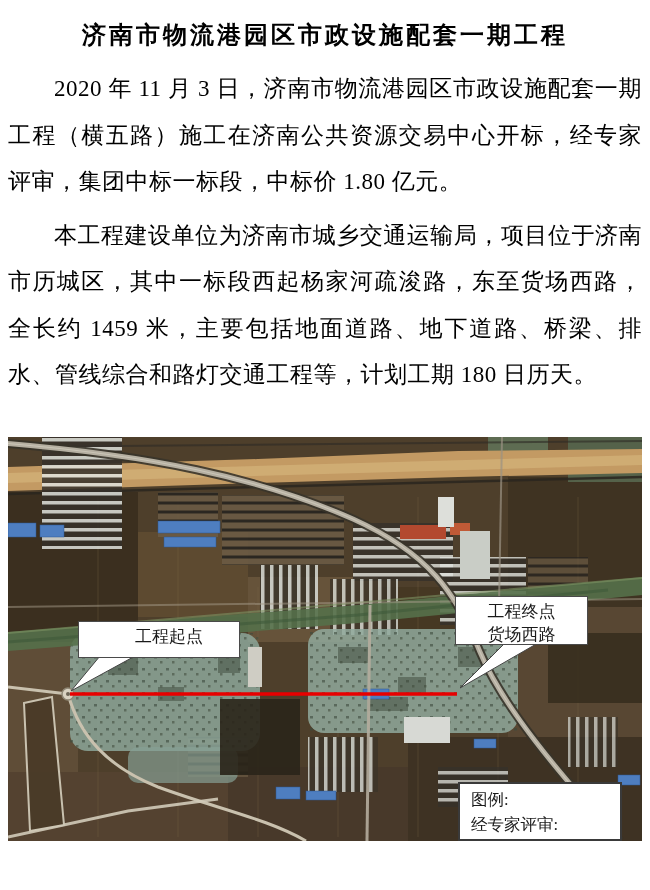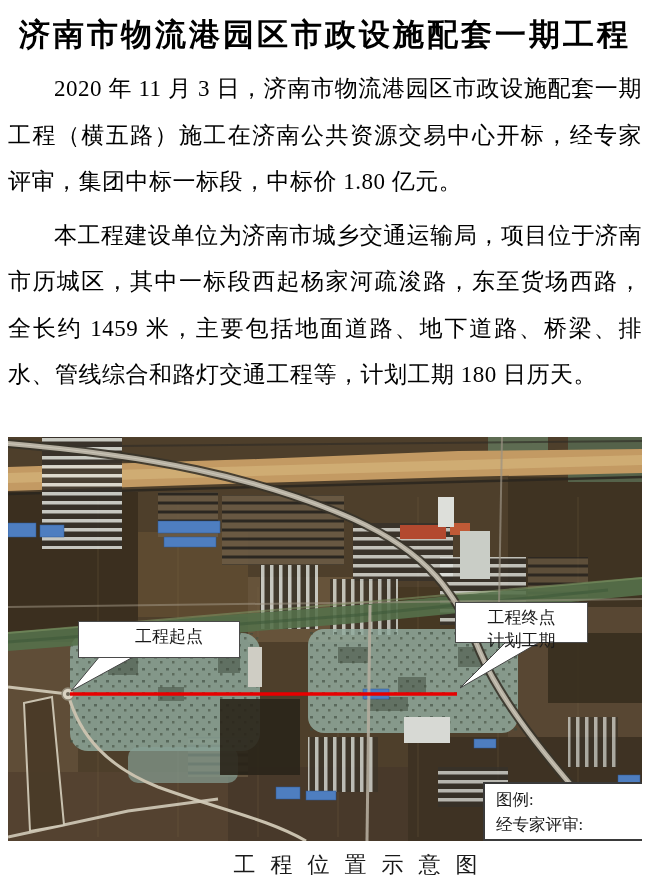--- a/index.html
+++ b/index.html
@@ -1,34 +1,34 @@
 <!DOCTYPE html>
 <html><head>
 <meta charset="utf-8">
 <style>
   html,body{margin:0;padding:0;background:#ffffff;}
   body{width:650px;height:890px;position:relative;overflow:hidden;
        font-family:"Liberation Serif","DejaVu Serif",serif;color:#000;}
   .page{position:absolute;inset:0;}
-  .doc-title{margin:12px 4px 0 4px;text-align:center;font-size:31px;font-weight:bold;
+  .doc-title{margin:12px 4px 0 4px;text-align:center;font-size:24px;font-weight:bold;
              line-height:46px;letter-spacing:3px;}
   .body-text{margin:8px 8px 0 8px;width:634px;}
   .body-para{margin:0 0 7px 0;font-size:23px;line-height:46.5px;text-align:justify;
              text-align-last:left;text-indent:2em;letter-spacing:0.5px;font-family:Liberation Serif, serif;}
   .map-figure{position:absolute;left:8px;top:437px;width:634px;height:404px;
               background:#4e3f2b;overflow:hidden;}
   .map-figure svg.scene{position:absolute;left:0;top:0;}
   .callout{position:absolute;background:#ffffff;border:1px solid #4a4a4a;
            text-align:center;font-size:17px;line-height:23px;color:#1a1a1a;
            padding-top:3px;box-sizing:border-box;z-index:3;}
   .callout-start{left:70px;top:184px;width:162px;height:37px;padding-left:20px;}
-  .callout-end{left:447px;top:159px;width:133px;height:41px;margin-top:6px;}
+  .callout-end{left:447px;top:159px;width:133px;height:49px;}
   .legend-box{position:absolute;left:450px;top:345px;width:164px;height:59px;
               background:#ffffff;border:2px solid #3a3a3a;box-sizing:border-box;
-              font-size:16.5px;line-height:25px;color:#1a1a1a;padding:3px 0 0 11px;z-index:3;margin-left:25px;}
+              font-size:16.5px;line-height:25px;color:#1a1a1a;padding:3px 0 0 11px;z-index:3;}
   .legend-line{display:inline-block;width:62px;height:4px;background:#e80000;
                margin-left:7px;vertical-align:middle;}
   .map-caption{position:absolute;left:0;top:850px;width:650px;text-align:center;
                text-indent:76px;font-size:22px;letter-spacing:15px;color:#1a1a1a;}
 </style>
 </head>
 <body>
 
 <div class="page">
 
@@ -171,26 +171,25 @@
         <polygon points="497,206 530,206 452,251" fill="#ffffff" stroke="#444444" stroke-width="1"></polygon>
       </g>
     </svg>
 
     <div class="callout callout-start">
       <div>工程起点</div>
     </div>
 
     <div class="callout callout-end">
       <div>工程终点</div>
-      <div>计划工期</div>
+      <div>货场西路</div>
     </div>
 
     <div class="legend-box">
       <div>图例:</div>
       <div>
         <span>经专家评审:</span><span class="legend-line"></span>
       </div>
     </div>
   </div>
 
-  <div class="map-caption">工程位置示意图</div>
 
 </div>
 
 </body></html>

